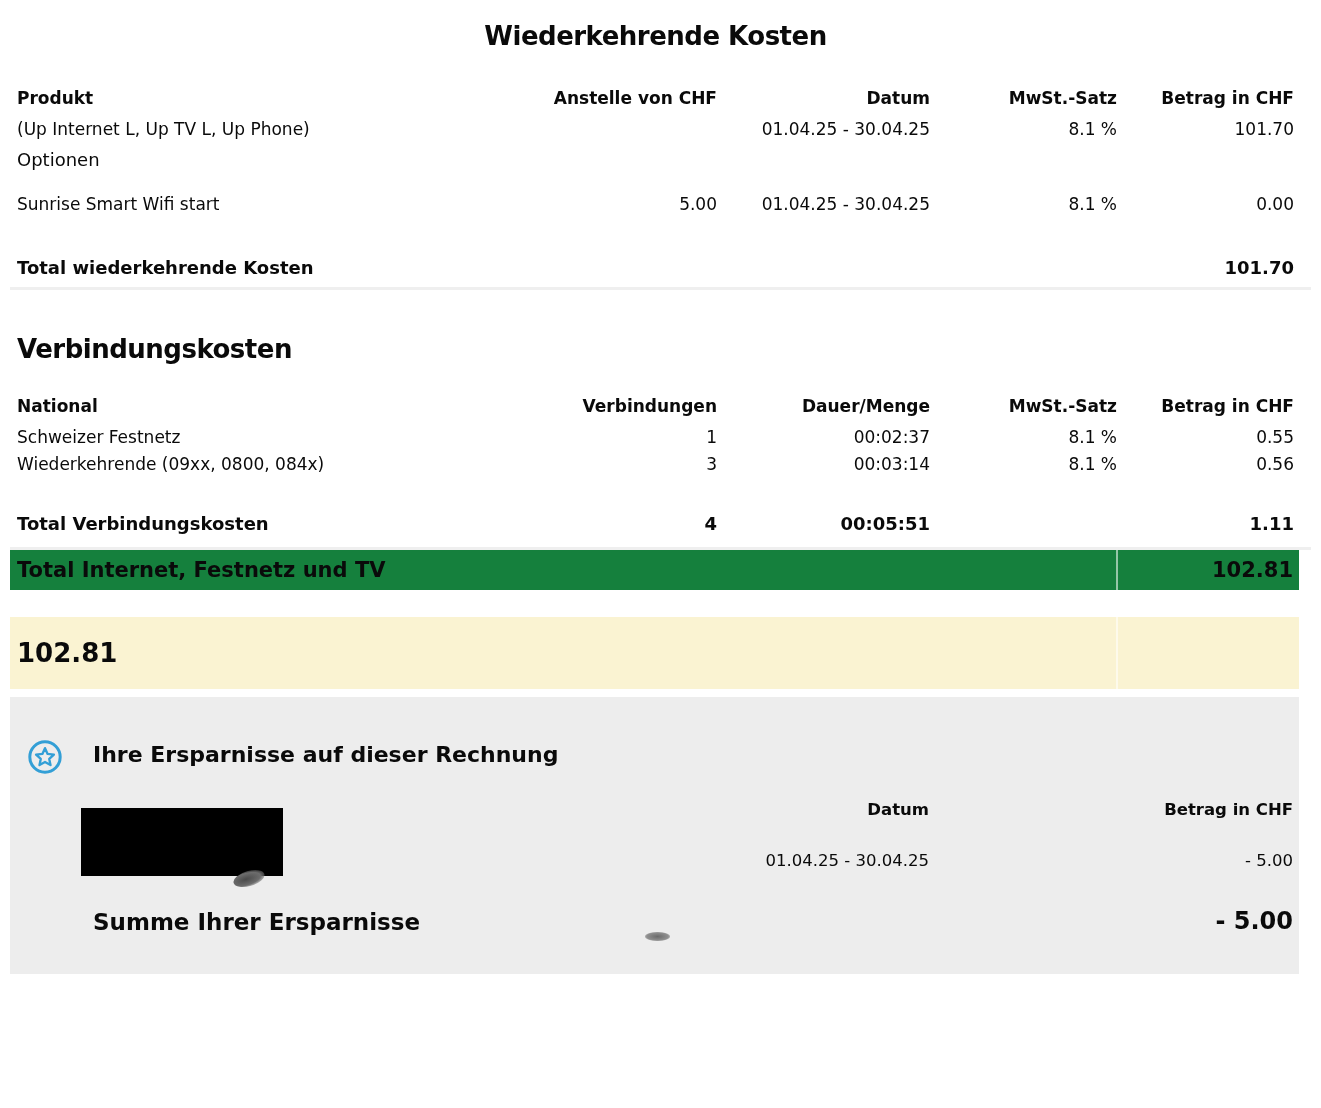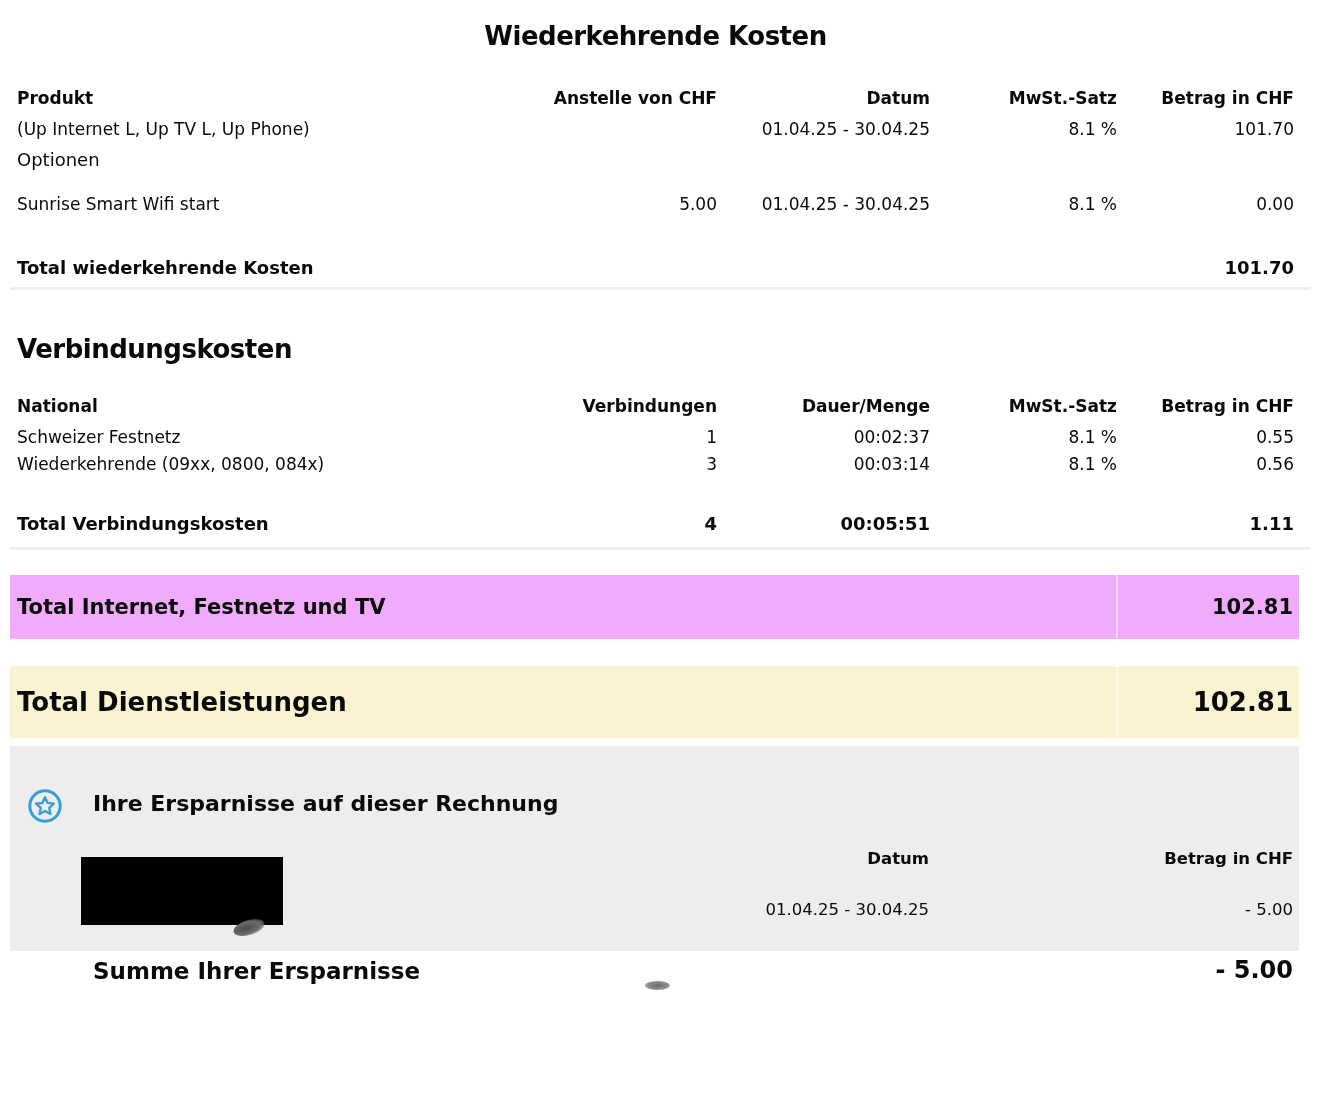--- a/index.html
+++ b/index.html
@@ -26,26 +26,26 @@
   .rowset{margin-top:4px;}
   .subhdr{font-size:18px;font-weight:normal;line-height:27px;margin:3px 27px 0 17px;}
   .optrow{margin-top:18px;}
   .total-row{margin-top:36px;font-size:18px;line-height:27px;}
   .total-row2{margin-top:32px;font-size:18px;line-height:27px;}
   .divider{height:3px;background:#efefef;margin:6px 10px 0 10px;}
   .divider2{margin-top:10px;}
 
   .band{position:relative;display:flex;align-items:center;justify-content:space-between;
         margin:0 22px 0 10px;padding:0 6px 0 7px;}
-  .band.gray{background:#f0abfc;height:64px;margin-top:25px;font-size:21px;font-weight:bold;}
+  .band.gray{background:#15803d;height:40px;font-size:21px;font-weight:bold;}
   .band.yellow{background:#faf3d2;height:72px;margin-top:27px;font-size:26px;font-weight:bold;}
   .band .seam{position:absolute;top:0;bottom:0;right:181px;width:2px;background:rgba(255,255,255,0.55);}
   .band .amt{white-space:nowrap;}
 
-  .panel{position:relative;margin:8px 22px 0 10px;height:205px;background:#ededed;}
+  .panel{position:relative;margin:8px 22px 0 10px;height:277px;background:#ededed;}
   .sv-icon{position:absolute;left:18px;top:43px;width:34px;height:34px;}
   .sv-title{position:absolute;left:83px;top:45px;font-size:22px;font-weight:bold;line-height:26px;white-space:nowrap;}
   .sv-h{position:absolute;top:102px;font-size:16.5px;font-weight:bold;line-height:22px;white-space:nowrap;}
   .sv-r{position:absolute;top:153px;font-size:16.5px;line-height:22px;white-space:nowrap;}
   .pos-datum{right:370px;text-align:right;}
   .pos-betrag{right:6px;text-align:right;}
   .redaction{position:absolute;left:71px;top:111px;width:202px;height:68px;background:#000;}
   .smudge{position:absolute;border-radius:50%;}
   .smudge.s1{left:223px;top:174px;width:32px;height:15px;transform:rotate(-16deg);
              background:radial-gradient(ellipse at 40% 50%, #4a4a4a 0%, #6d6d6d 55%, rgba(160,160,160,0) 90%);}
@@ -135,21 +135,20 @@
 
   <div class="divider divider2"></div>
 
   <div class="band gray">
     <span>Total Internet, Festnetz und TV</span>
     <span class="amt">102.81</span>
     <span class="seam"></span>
   </div>
 
   <div class="band yellow">
-    <span>Total Dienstleistungen</span>
     <span class="amt">102.81</span>
     <span class="seam"></span>
   </div>
 
   <div class="panel">
     <span class="sv-icon">
       <svg width="34" height="34" viewBox="0 0 32 32" fill="none" xmlns="http://www.w3.org/2000/svg">
         <circle cx="16" cy="16" r="14.3" stroke="#339fd6" stroke-width="2.8" fill="none"></circle>
         <polygon points="16,7.7 18.47,13.1 24.37,13.78 19.99,17.8 21.17,23.62 16,20.7 10.83,23.62 12.01,17.8 7.63,13.78 13.53,13.1" stroke="#339fd6" stroke-width="2.2" stroke-linejoin="round" fill="none"></polygon>
       </svg>

